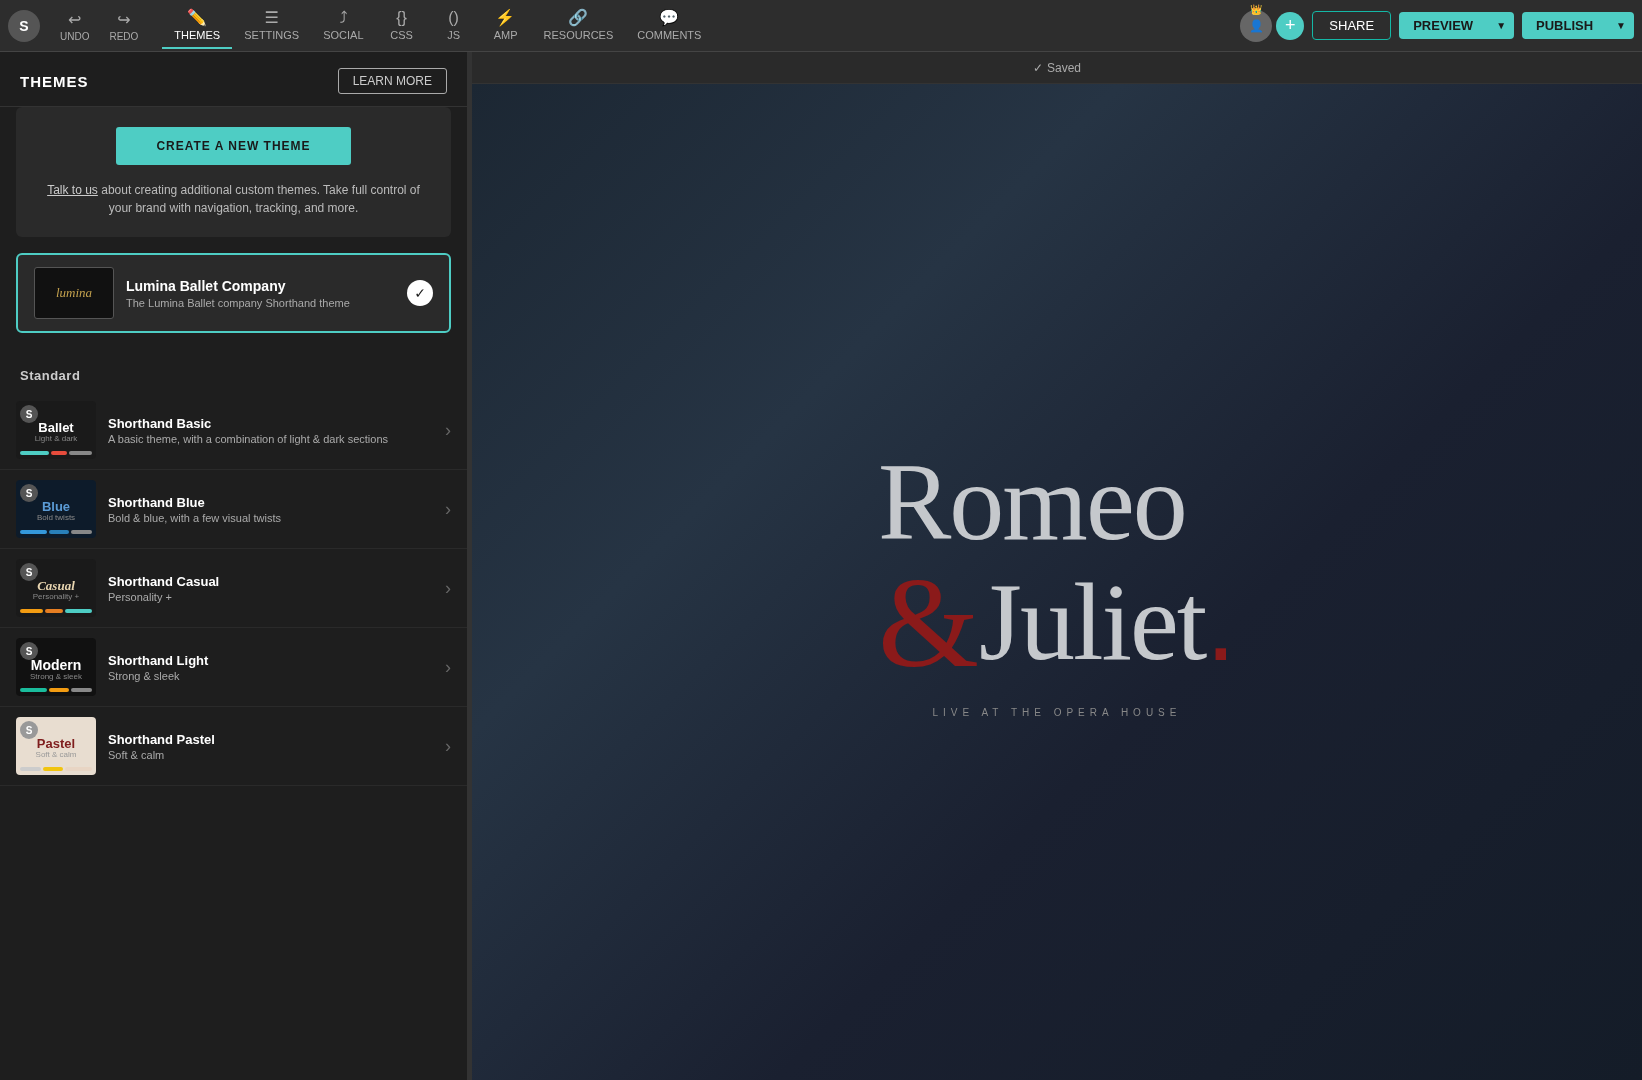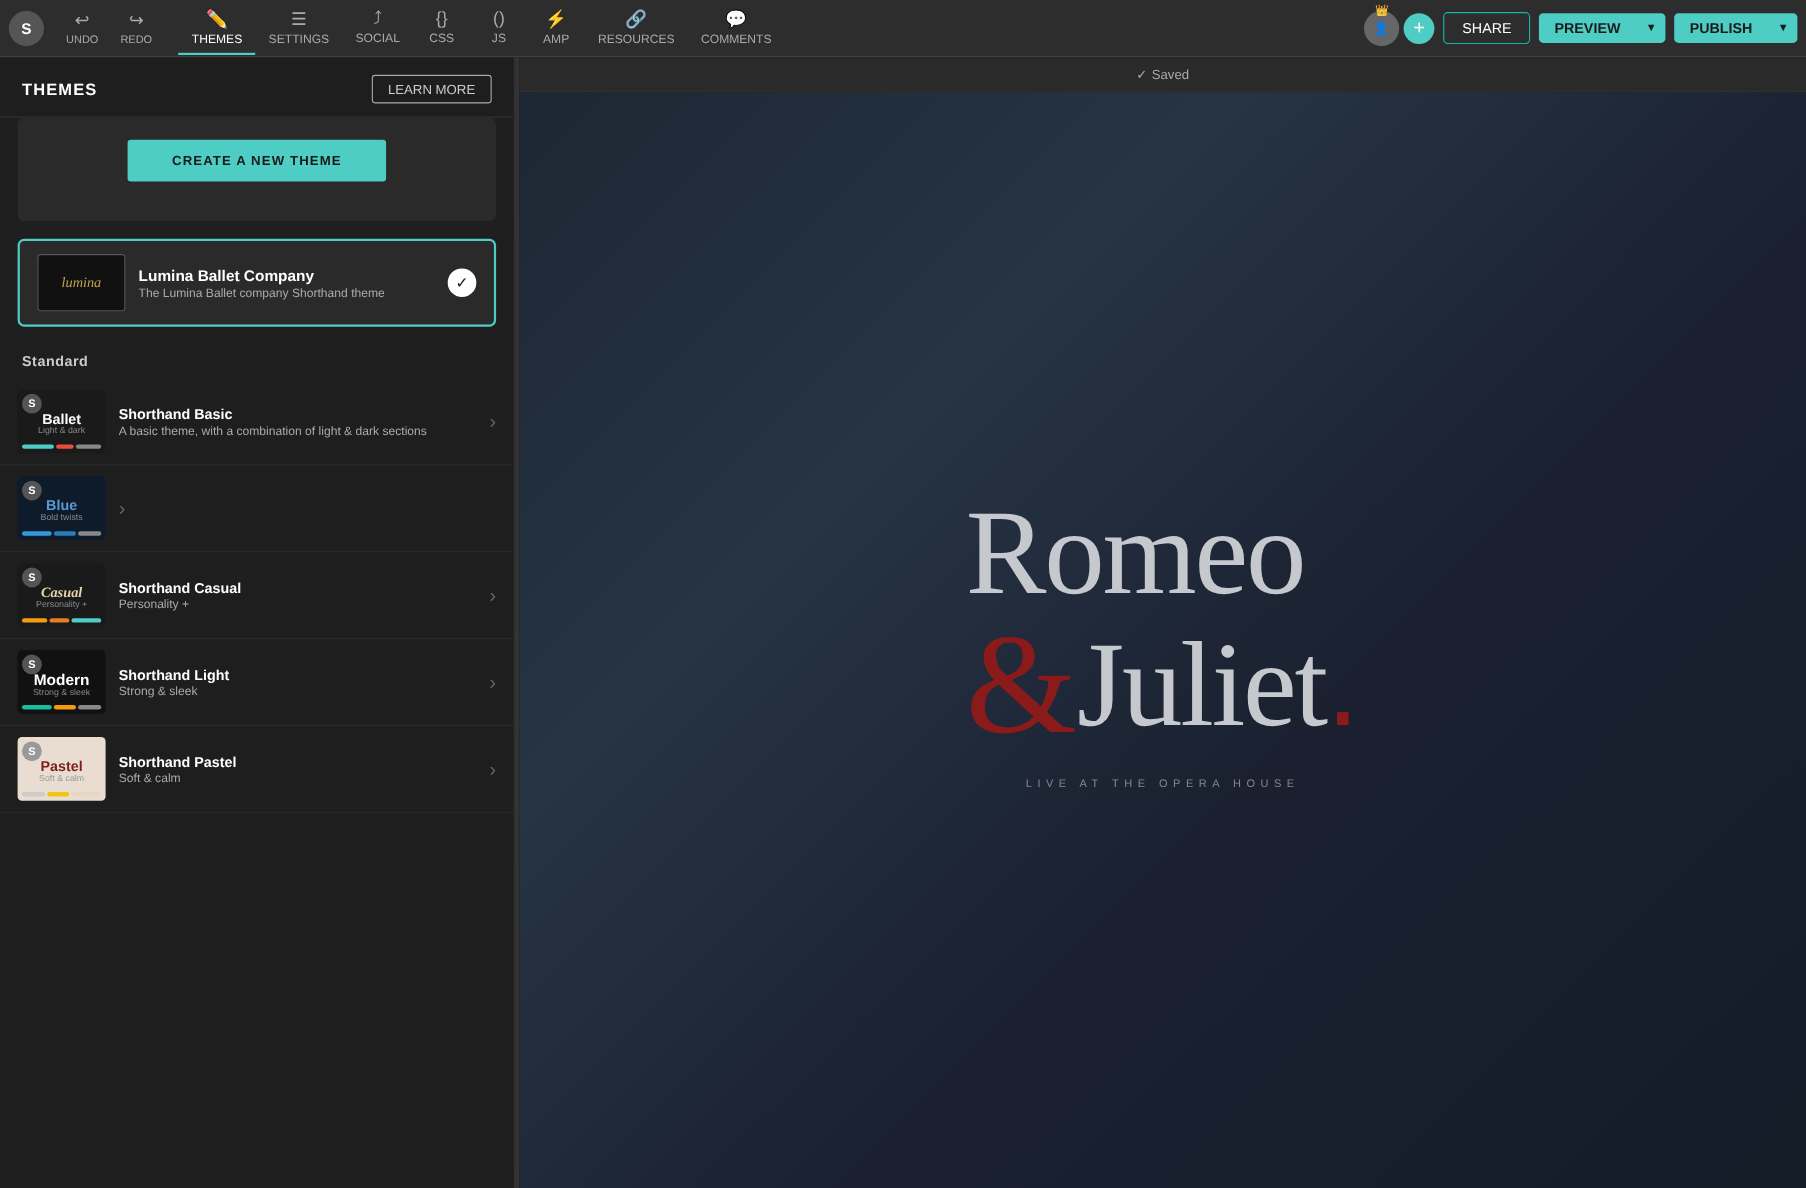--- a/index.html
+++ b/index.html
@@ -97,21 +97,21 @@
     .create-theme-btn {
       background: #4ecdc4; border: none; color: #1a1a1a; font-weight: 700;
       font-size: 12px; letter-spacing: 1px; padding: 12px 40px; border-radius: 3px;
       cursor: pointer; margin-bottom: 16px;
     }
     .custom-themes-text { font-size: 12px; color: #bbb; text-align: center; line-height: 1.5; }
     .custom-themes-link { color: #ccc; text-decoration: underline; cursor: pointer; }
 
     
     .theme-card-selected {
-      margin: 0 16px 8px; background: #2a2a2a; border: 2px solid #4ecdc4;
+      margin: 0 16px 19px; background: #2a2a2a; border: 2px solid #4ecdc4;
       border-radius: 6px; padding: 12px 16px; display: flex; align-items: center; gap: 12px;
       cursor: pointer;
     }
     .theme-logo-preview {
       width: 80px; height: 52px; background: #111; border: 1px solid #555;
       border-radius: 3px; display: flex; align-items: center; justify-content: center;
       flex-shrink: 0;
     }
     .theme-logo-text { font-size: 13px; font-style: italic; color: #c4a24e; font-family: Georgia, serif; }
     .theme-info { flex: 1; }
@@ -276,20 +276,24 @@
   <div class="sidebar">
 
     <div class="sidebar-header">
       <span class="sidebar-title">THEMES</span>
       <button class="learn-more-btn">LEARN MORE</button>
     </div>
 
 
     <div class="custom-themes-panel">
       <button class="create-theme-btn">CREATE A NEW THEME</button>
+      <div class="custom-themes-text">
+        <span class="custom-themes-link">Talk to us</span>
+        <span> about creating additional custom themes. Take full control of your brand with navigation, tracking, and more.</span>
+      </div>
     </div>
 
     <div class="theme-card-selected">
       <div class="theme-logo-preview">
         <span class="theme-logo-text">lumina</span>
       </div>
       <div class="theme-info">
         <div class="theme-name">Lumina Ballet Company</div>
         <div class="theme-desc">The Lumina Ballet company Shorthand theme</div>
       </div>
@@ -321,20 +325,24 @@
     <div class="theme-item">
       <div class="theme-preview-box" style="background:#0d1b2a;">
         <div class="theme-s-badge">S</div>
         <div class="theme-preview-name" style="color:#5b9bd5;">Blue</div>
         <div class="theme-preview-sub">Bold twists</div>
         <div class="theme-color-bars">
           <div class="color-bar" style="background:#3498db; width:28px;"></div>
           <div class="color-bar" style="background:#2980b9; width:20px;"></div>
           <div class="color-bar" style="background:#888; width:22px;"></div>
         </div>
+      </div>
+      <div class="theme-item-info">
+        <div class="theme-item-name">Shorthand Blue</div>
+        <div class="theme-item-desc">Bold &amp; blue, with a few visual twists</div>
       </div>
       <span class="theme-arrow">›</span>
     </div>
 
     <div class="theme-item">
       <div class="theme-preview-box" style="background:#1a1a1a;">
         <div class="theme-s-badge">S</div>
         <div class="theme-preview-name" style="color:#e8d5b0; font-style:italic; font-family:Georgia,serif;">Casual</div>
         <div class="theme-preview-sub">Personality +</div>
         <div class="theme-color-bars">

